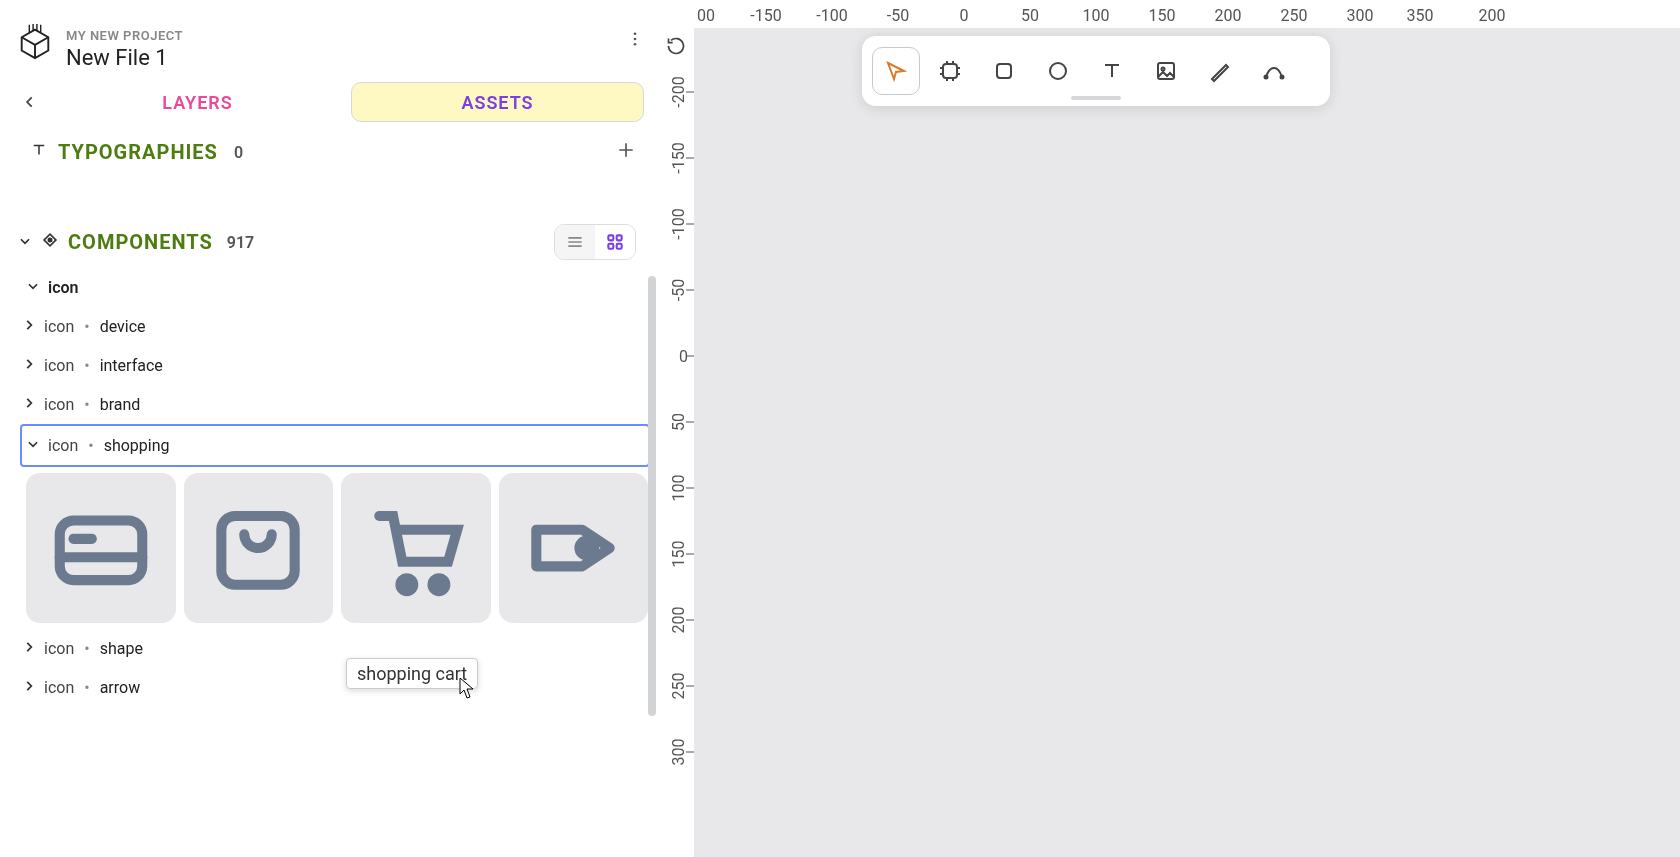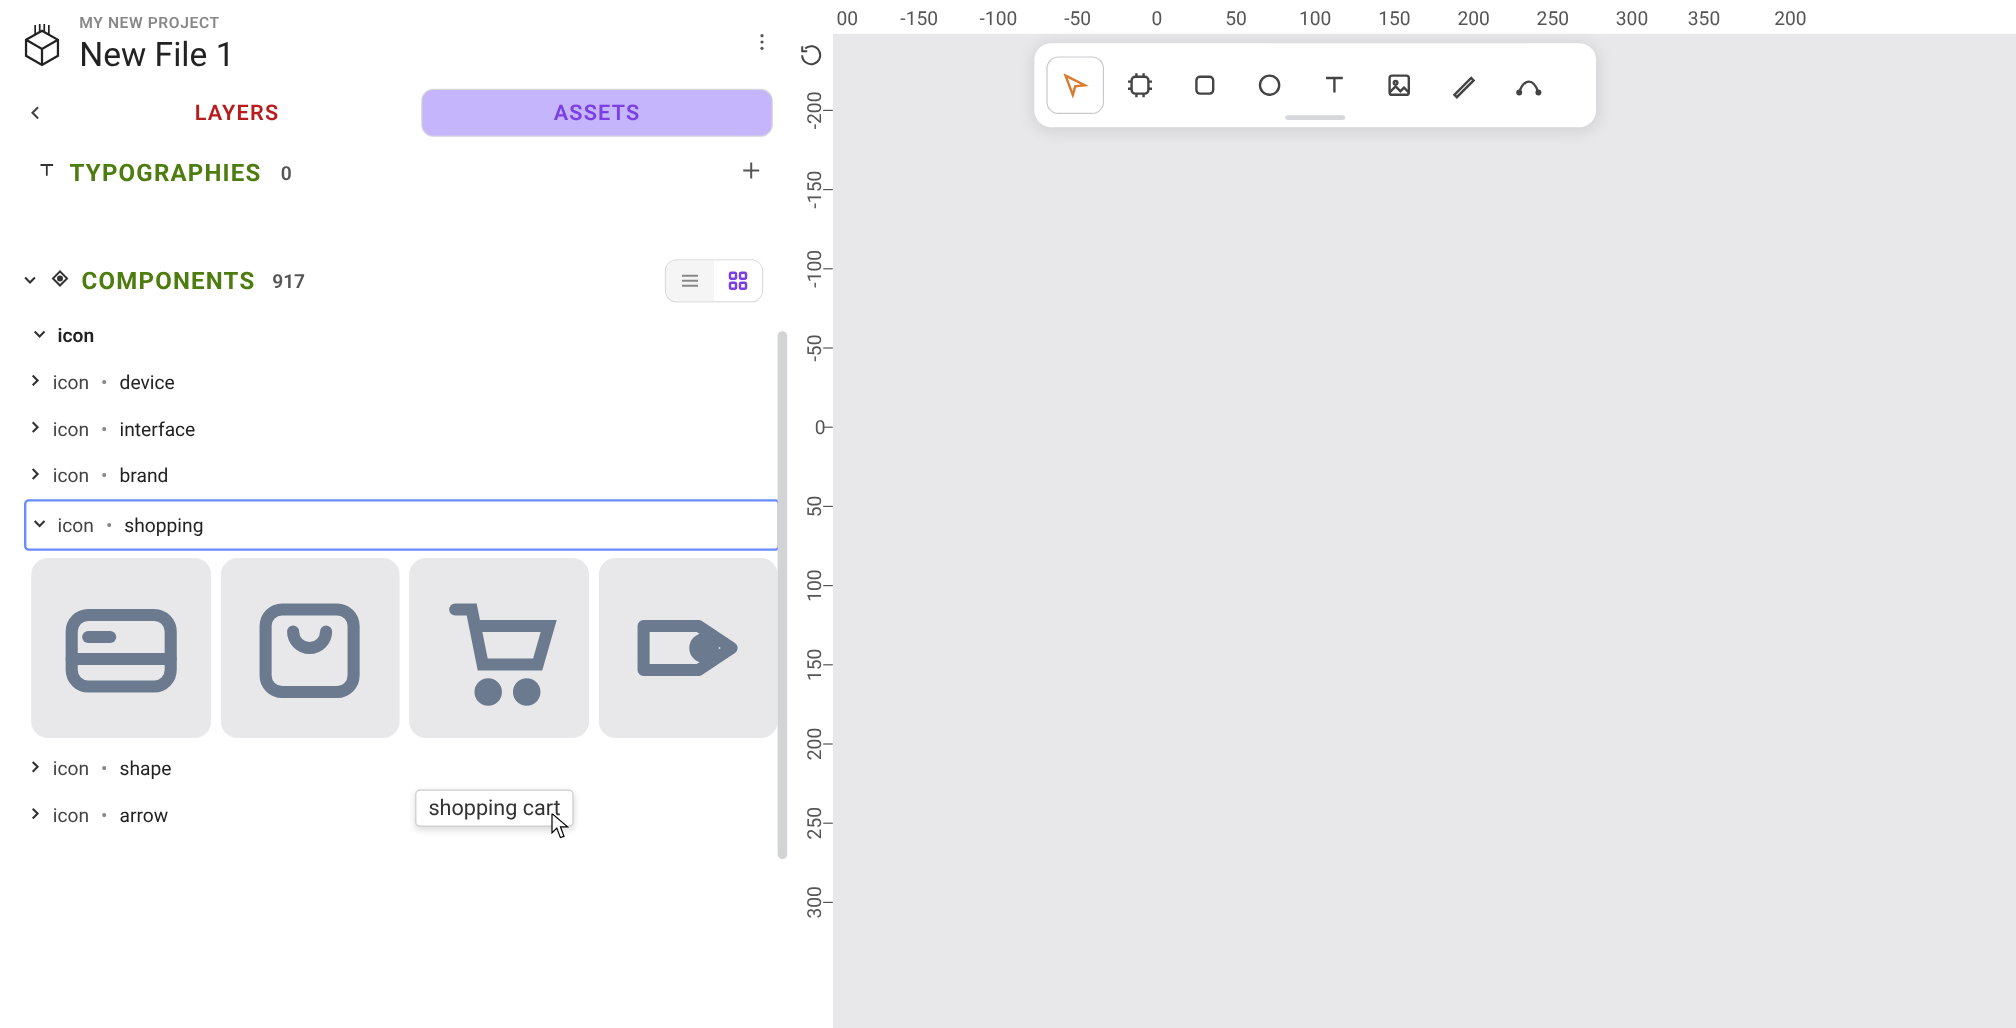--- a/index.html
+++ b/index.html
@@ -59,29 +59,29 @@
   .project-header {
     display: flex;
     align-items: center;
     padding: 12px 16px 8px 16px;
     gap: 12px;
   }
   .project-logo {
     width: 38px; height: 38px;
     flex-shrink: 0;
   }
-  .project-info { flex: 1; }
+  .project-info { flex: 1; margin-top: 16px; }
   .project-name {
     font-size: 13px;
     font-weight: 600;
     color: #888;
     letter-spacing: 0.5px;
   }
   .file-name {
-    font-size: 28px;
+    font-size: 22px;
     font-weight: 400;
     color: #222;
     margin-top: 2px;
   }
   .header-icons {
     display: flex;
     gap: 24px;
     align-items: center;
   }
   .icon-btn { cursor: pointer; color: #555; }
@@ -103,25 +103,25 @@
     height: 40px;
     border-radius: 10px;
     display: flex;
     align-items: center;
     justify-content: center;
     font-size: 18px;
     font-weight: 600;
     letter-spacing: 1px;
     cursor: pointer;
   }
-  .tab-inactive { color: #b91c1c; }
+  .tab-inactive { color: #ec4899; }
   .tab-active {
     color: #7b3fe4;
     border: 1.5px solid #d7d8da;
-    background: #c4b5fd;
+    background: #fef9c3;
   }
 
   
   .section-row {
     display: flex;
     align-items: center;
     padding: 12px 24px 12px 30px;
     gap: 10px;
   }
   .chev { width: 14px; color: #333; }

